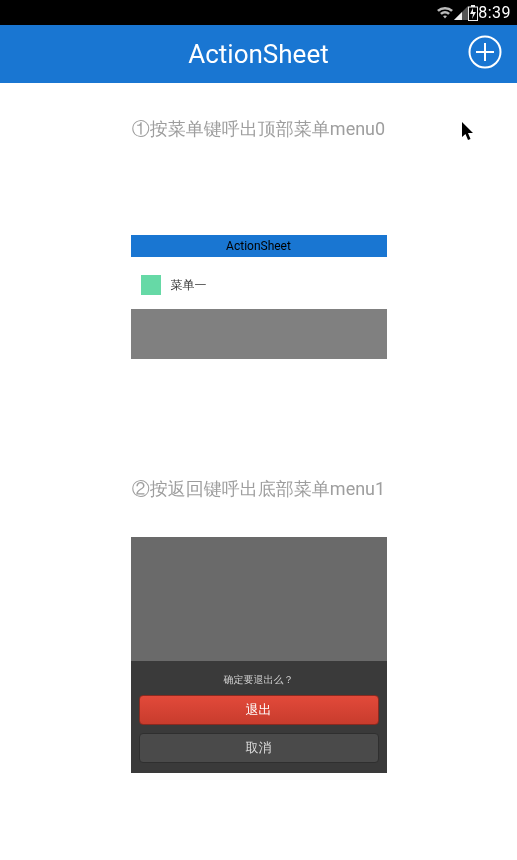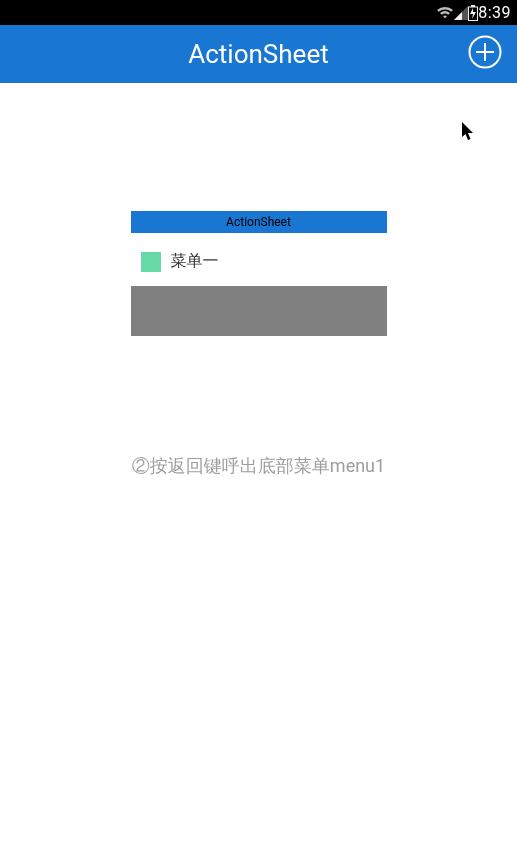--- a/index.html
+++ b/index.html
@@ -18,21 +18,21 @@
     
     .content { padding-top: 34px; }
     .section-title { text-align: center; color: #9e9e9e; font-size: 18px; font-weight: 400; }
 
     
     .demo1 { width: 256px; margin: 94px auto 0; }
     .demo1-header { background: #1976d2; color: #000; font-size: 12px; text-align: center; height: 22px; line-height: 22px; }
     .demo1-body { background: #fff; padding: 10px 0 6px; }
     .menu-item { display: flex; align-items: center; padding: 8px 10px; }
     .menu-swatch { width: 20px; height: 20px; background: #66d9a6; margin-right: 10px; }
-    .menu-label { font-size: 16px; color: #333; }
+    .menu-label { font-size: 12px; color: #333; }
     .demo1-footer { height: 50px; background: #808080; }
 
     
     .section2 { margin-top: 118px; }
     .section2 .section-title { margin-bottom: 36px; }
 
     
     .demo2 { width: 256px; height: 236px; margin: 0 auto; background: #6a6a6a; position: relative; }
     .sheet { position: absolute; left: 0; right: 0; bottom: 0; background: #3a3a3a; padding: 8px 8px 10px; }
     .sheet-title { text-align: center; color: #d0d0d0; font-size: 10px; padding: 4px 0 8px; }
@@ -76,35 +76,43 @@
       <svg width="34" height="34" viewBox="0 0 34 34">
           <circle cx="17" cy="17" r="15.5" stroke="#fff" stroke-width="2" fill="none"></circle>
           <line x1="17" y1="8" x2="17" y2="26" stroke="#fff" stroke-width="2"></line>
           <line x1="8" y1="17" x2="26" y2="17" stroke="#fff" stroke-width="2"></line>
         </svg>
     </span>
   </div>
 </div>
 
 <div class="content">
+  <div class="section-title">①按菜单键呼出顶部菜单menu0</div>
 
   <div class="demo1">
     <div class="demo1-header">ActionSheet</div>
     <div class="demo1-body">
       <div class="menu-item">
         <div class="menu-swatch"></div>
         <div class="menu-label">菜单一</div>
       </div>
     </div>
     <div class="demo1-footer"></div>
   </div>
 
   <div class="section2">
     <div class="section-title">②按返回键呼出底部菜单menu1</div>
 
+    <div class="demo2">
+      <div class="sheet">
+        <div class="sheet-title">确定要退出么？</div>
+        <div class="sheet-btn btn-exit">退出</div>
+        <div class="sheet-btn btn-cancel">取消</div>
+      </div>
+    </div>
   </div>
 </div>
 
 <div class="cursor">
   <svg width="14" height="20" viewBox="0 0 14 20">
       <path d="M0 0 L0 15 L3.5 12 L6 18 L8.5 17 L6 11 L11 11 Z" fill="#000"></path>
     </svg>
 </div>
 
 </body></html>

